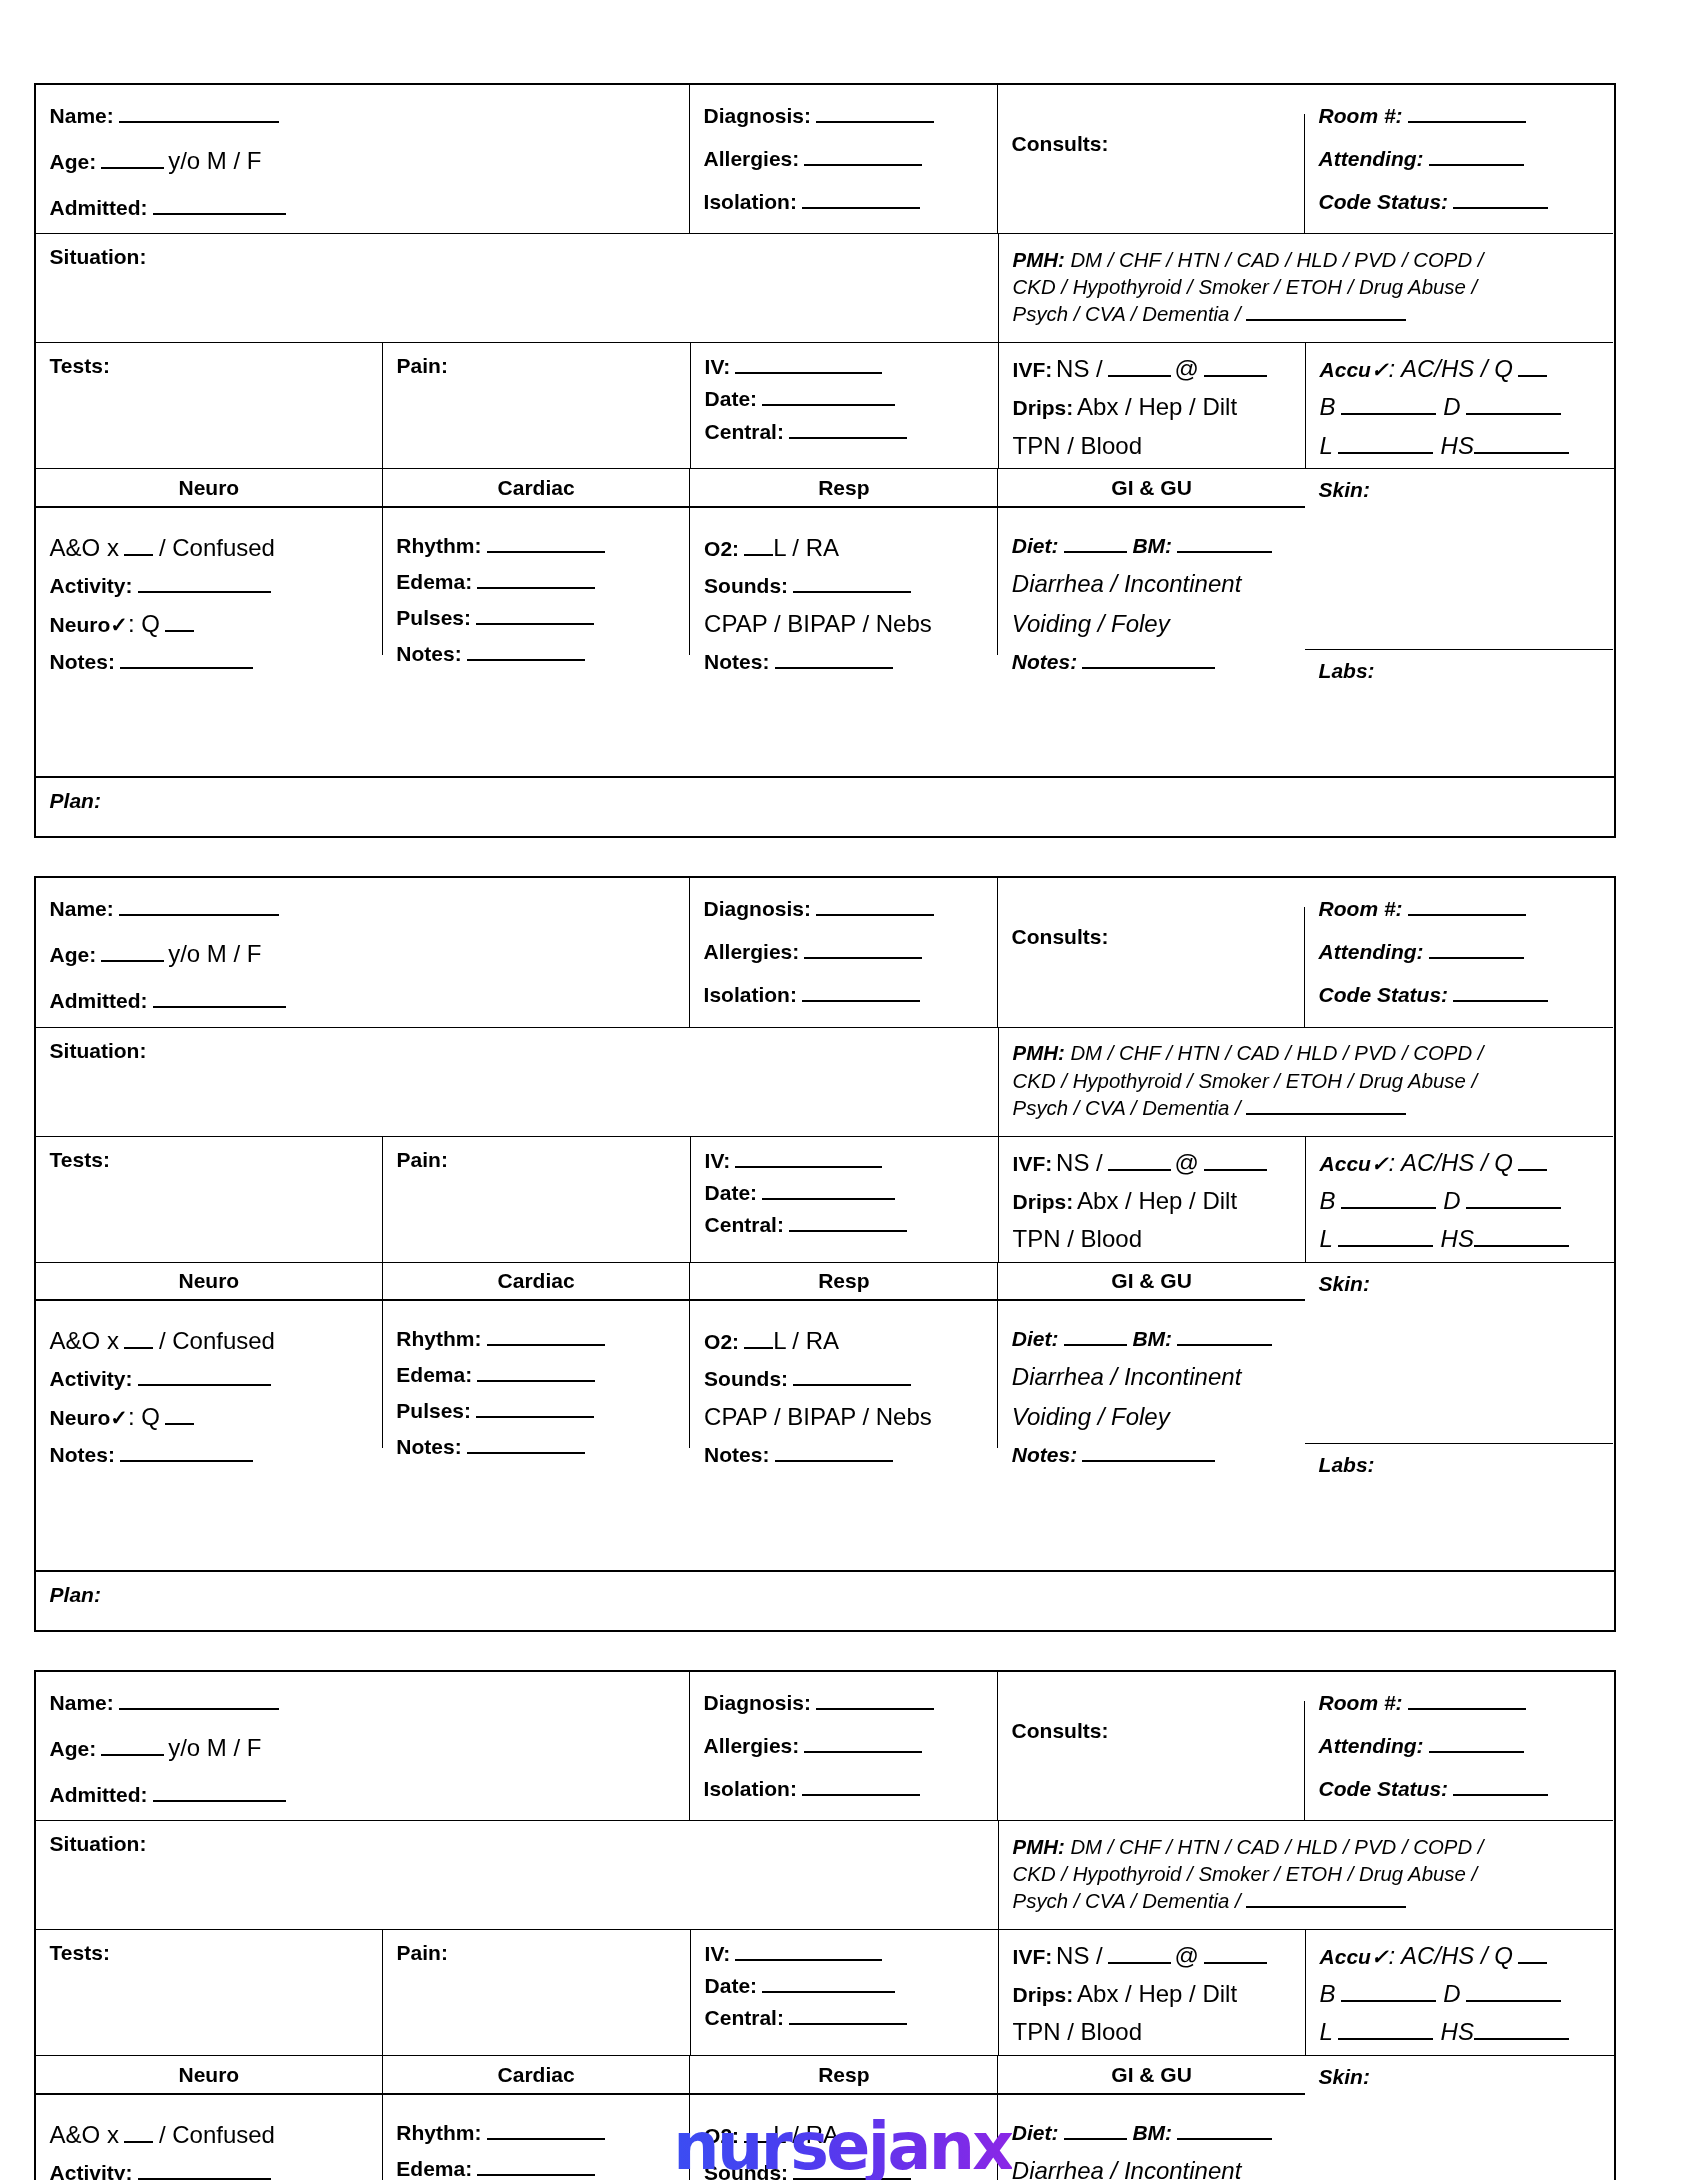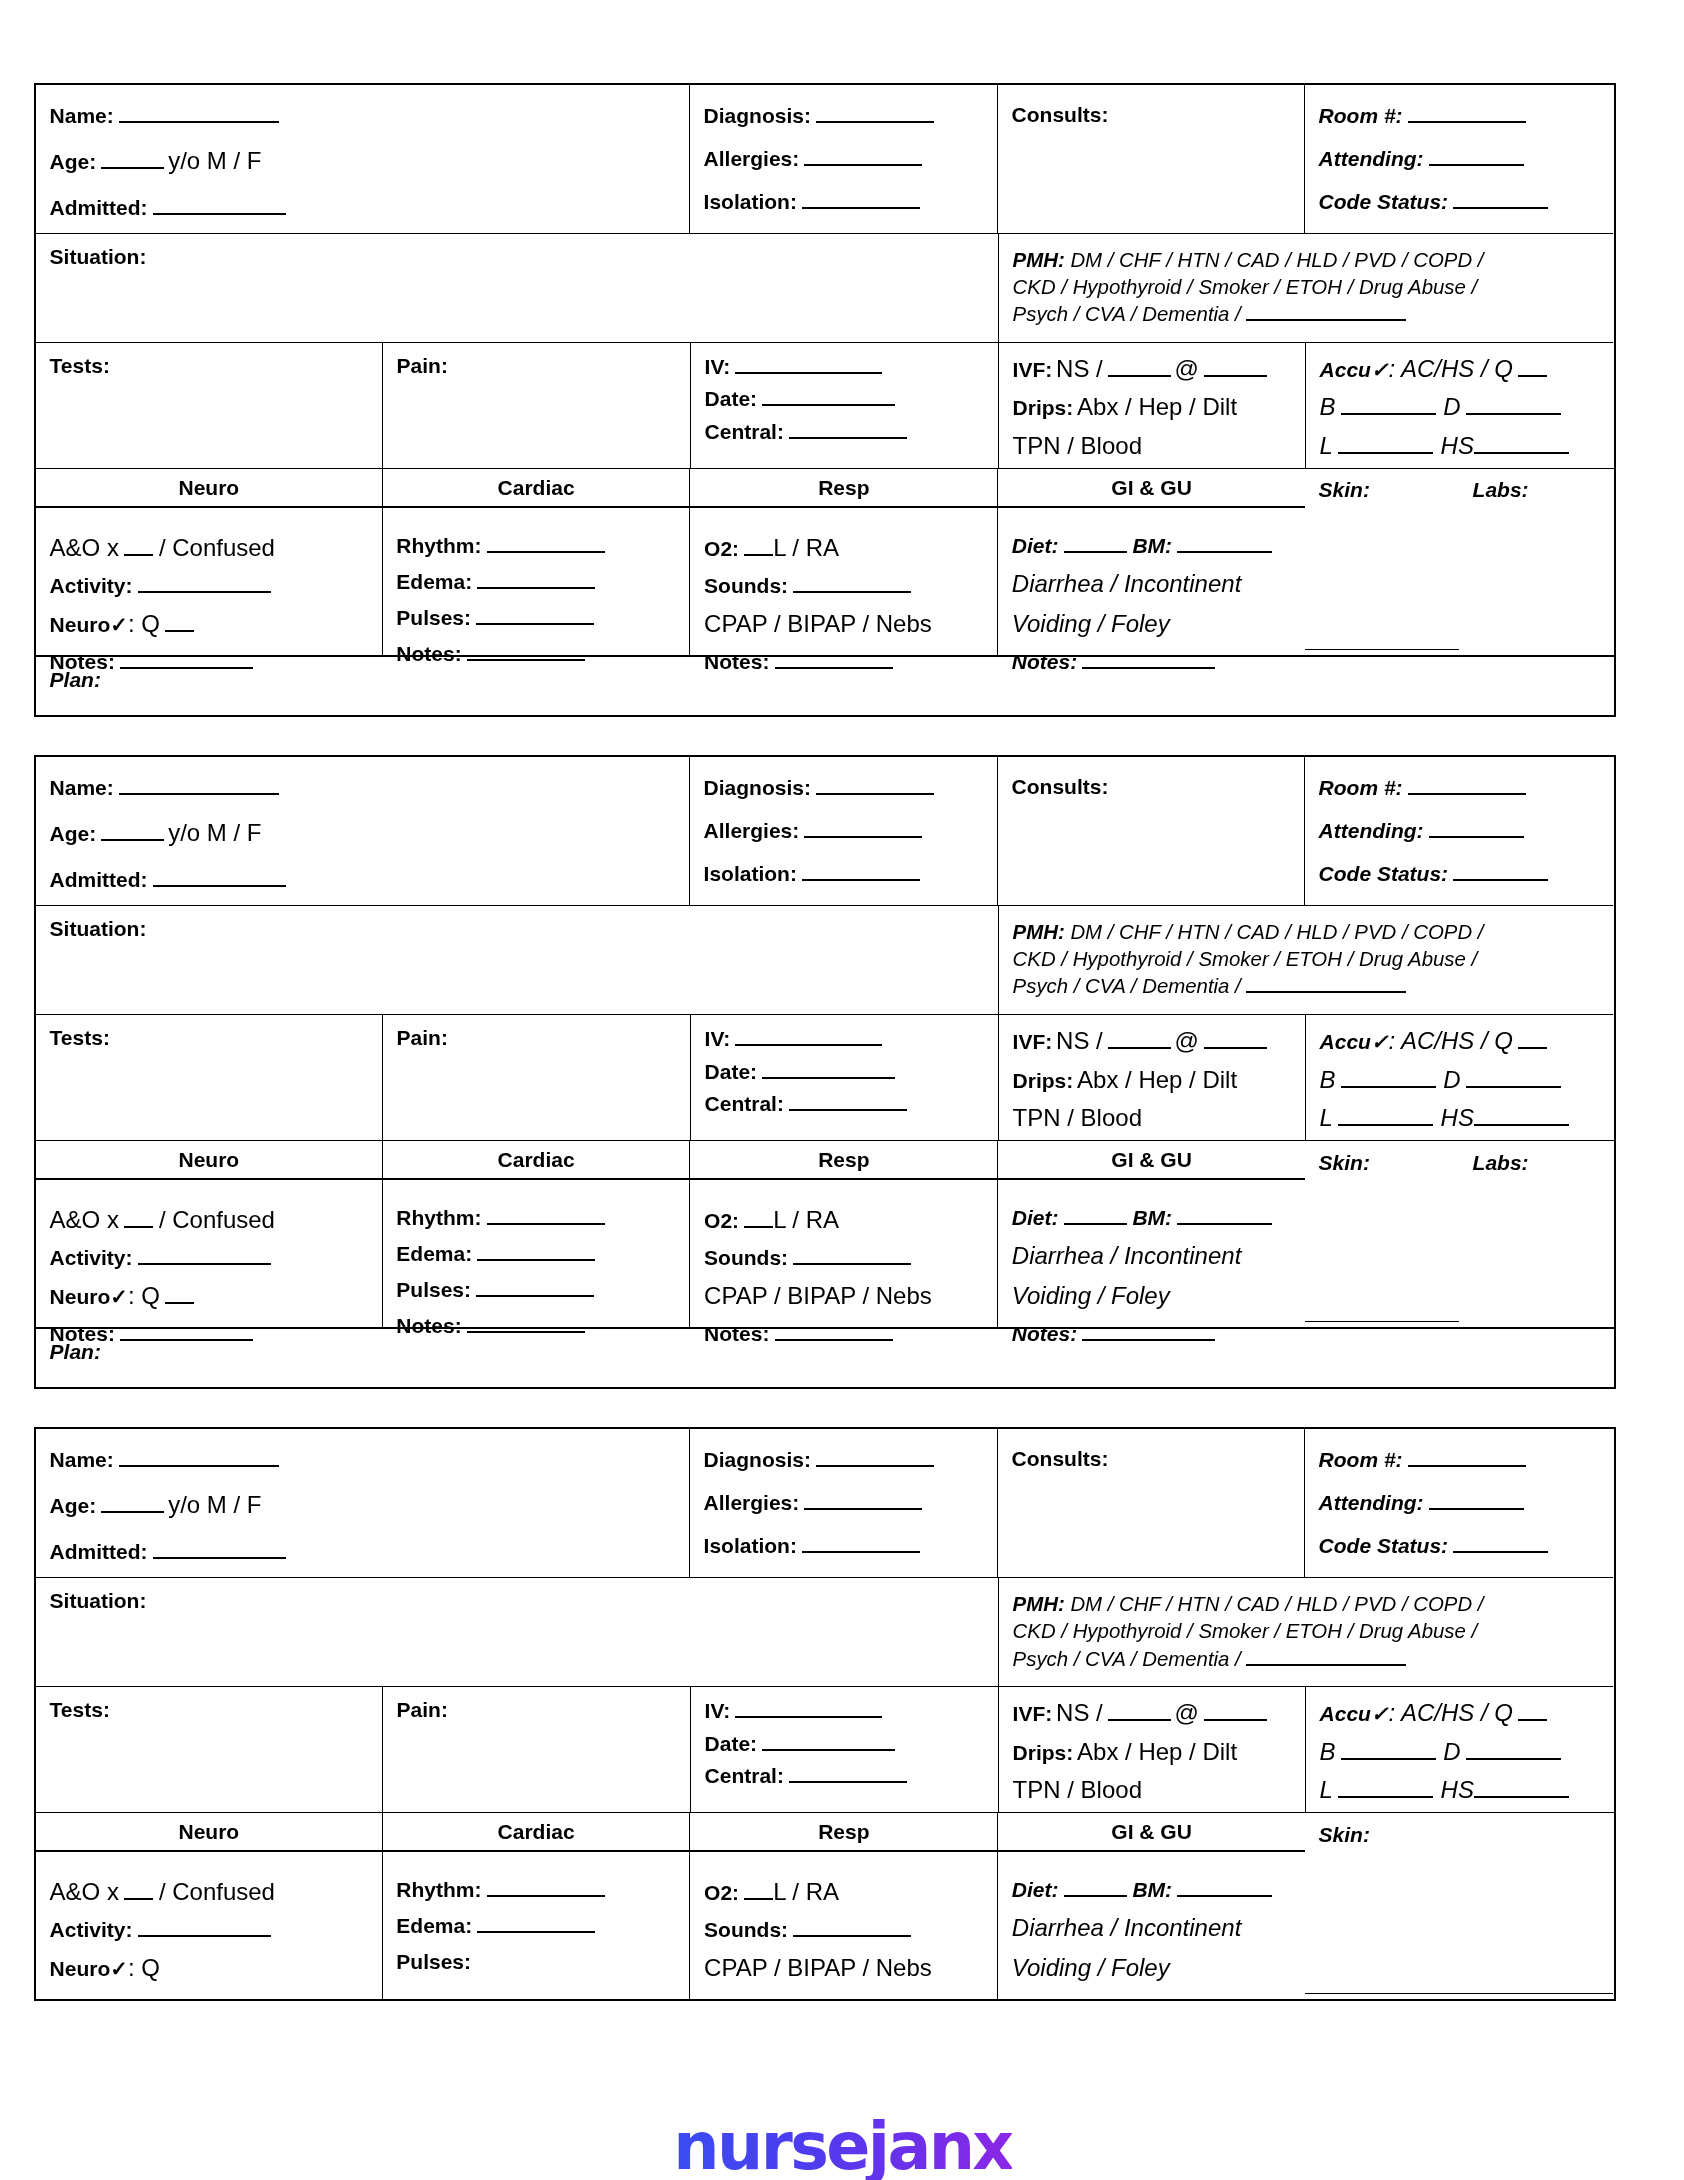--- a/index.html
+++ b/index.html
@@ -41,21 +41,21 @@
     border-bottom: 1.7px solid #000;
     padding: 12px 13.6px 8.5px 13.6px;
     position: relative;
   }
   .cell.last { border-right: none; font-style: italic; }
   .row.lastrow > .cell { border-bottom: none; }
 
   
   .w-name     { width: 654px; }
   .w-diag     { width: 308px; }
-  .w-cons     { width: 307px; }
+  .w-cons     { width: 307px; margin-top: 29px; }
   .w-room     { width: 308px; }
 
   .w-sit      { width: 963px; }
   .w-pmh      { width: 614px; }
 
   .w-tests    { width: 347px; }
   .w-pain     { width: 308px; }
   .w-iv       { width: 308px; }
   .w-ivf      { width: 307px; }
   .w-accu     { width: 308px; }
@@ -113,21 +113,21 @@
   .subhdr.last { border-right: none; }
 
   .sys-cell { height: 147px; padding-top: 26px; }
   .sys-cell .fl { margin-bottom: 12px; font-size: 21px; }
 
   .skin-cell { height: 181px; padding-top: 10.2px; border-bottom: 1.7px solid #000; }
   .labs-cell { height: 126px; padding-top: 10.2px; }
 
   .plan-cell { height: 58px; padding-top: 12px; }
 
-  .side-col { width: 308px; display: flex; flex-direction: row; justify-content: center; }
+  .side-col { width: 308px; display: flex; flex-direction: column; }
 
   .nowrap { white-space: nowrap; }
 
   
   .logo-wrap {
     width: 1685px;
     text-align: center;
     margin-top: 31px;
   }
   .logo {

